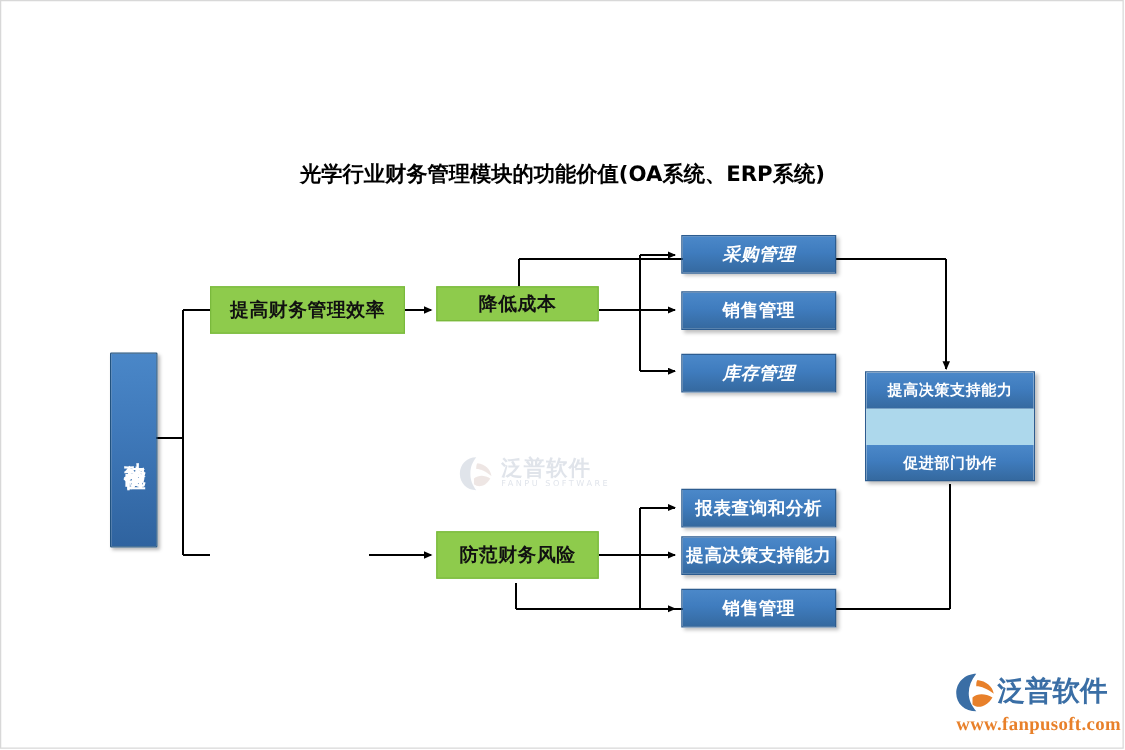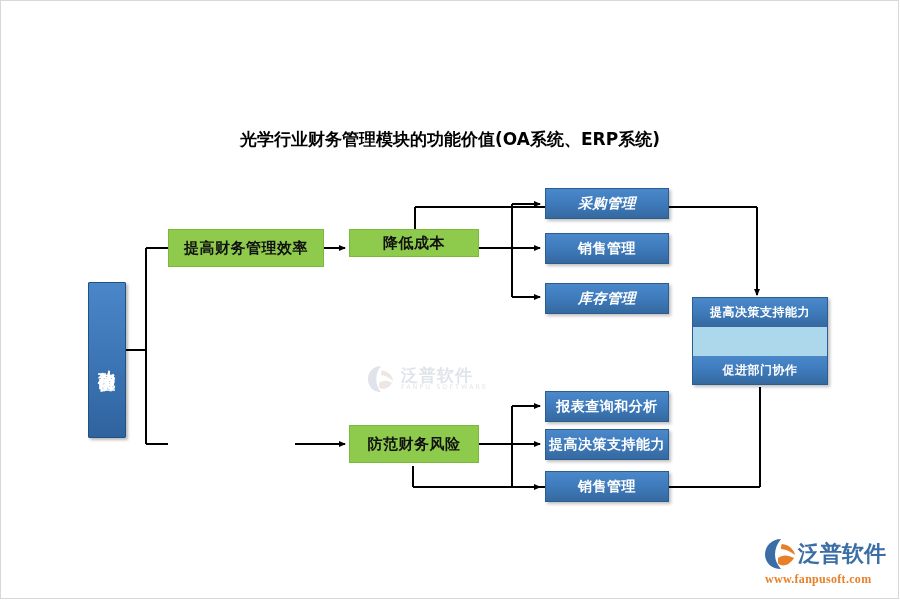--- a/index.html
+++ b/index.html
@@ -173,21 +173,21 @@
   #logo .logo-mark { width: 32px; height: 32px; flex: none; }
   #logo .logo-cn {
     font-size: 22px;
     font-weight: bold;
     color: #3a6ea5;
     letter-spacing: 0px;
     margin-left: 2px;
     line-height: 1;
   }
   #logo .logo-url {
-    font-size: 12px;
+    font-size: 15px;
     font-weight: bold;
     color: #E8802A;
     letter-spacing: 0.3px;
     margin-top: 1px;
     margin-left: 1px;
     font-family: "Liberation Serif", "DejaVu Serif", serif;
   }
 </style>
 </head>
 <body>

